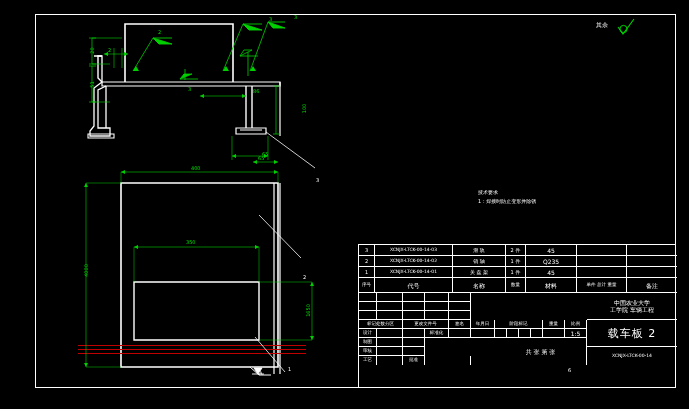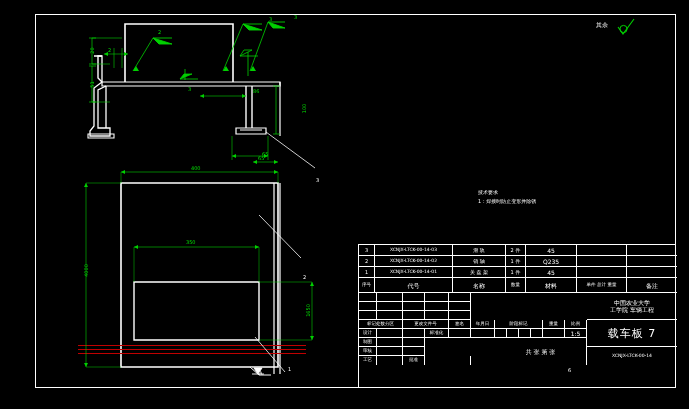--- a/index.html
+++ b/index.html
@@ -281,19 +281,19 @@
     <div class="tbc" style="left:172px;top:84px;width:12px;height:9px;"></div>
     <div class="tbc" style="left:184px;top:84px;width:22px;height:9px;"></div>
     <div class="tbc med" style="left:206px;top:84px;width:22px;height:9px;">1:5</div>
 
     <div class="tbc med nb" style="left:136px;top:93px;width:92px;height:27px;">共 张 第 张</div>
 
     <div class="tbc nr" style="left:228px;top:48px;width:90px;height:27px;flex-direction:column;">
       <span class="med">中国农业大学</span>
       <span class="med" style="margin-top:2px;">工学院 车辆工程</span>
     </div>
-    <div class="tbc nr big" style="left:228px;top:75px;width:90px;height:27px;">载车板 7</div>
+    <div class="tbc nr big" style="left:228px;top:75px;width:90px;height:27px;">载车板 2</div>
     <div class="tbc nr nb sm" style="left:228px;top:102px;width:90px;height:18px;">XCNJX-LTCK-00-14</div>
   </div>
 
   <span class="wtxt" style="left:568px;top:368px;font-size:5px;">6</span>
 
 </div>
 
 </body></html>

